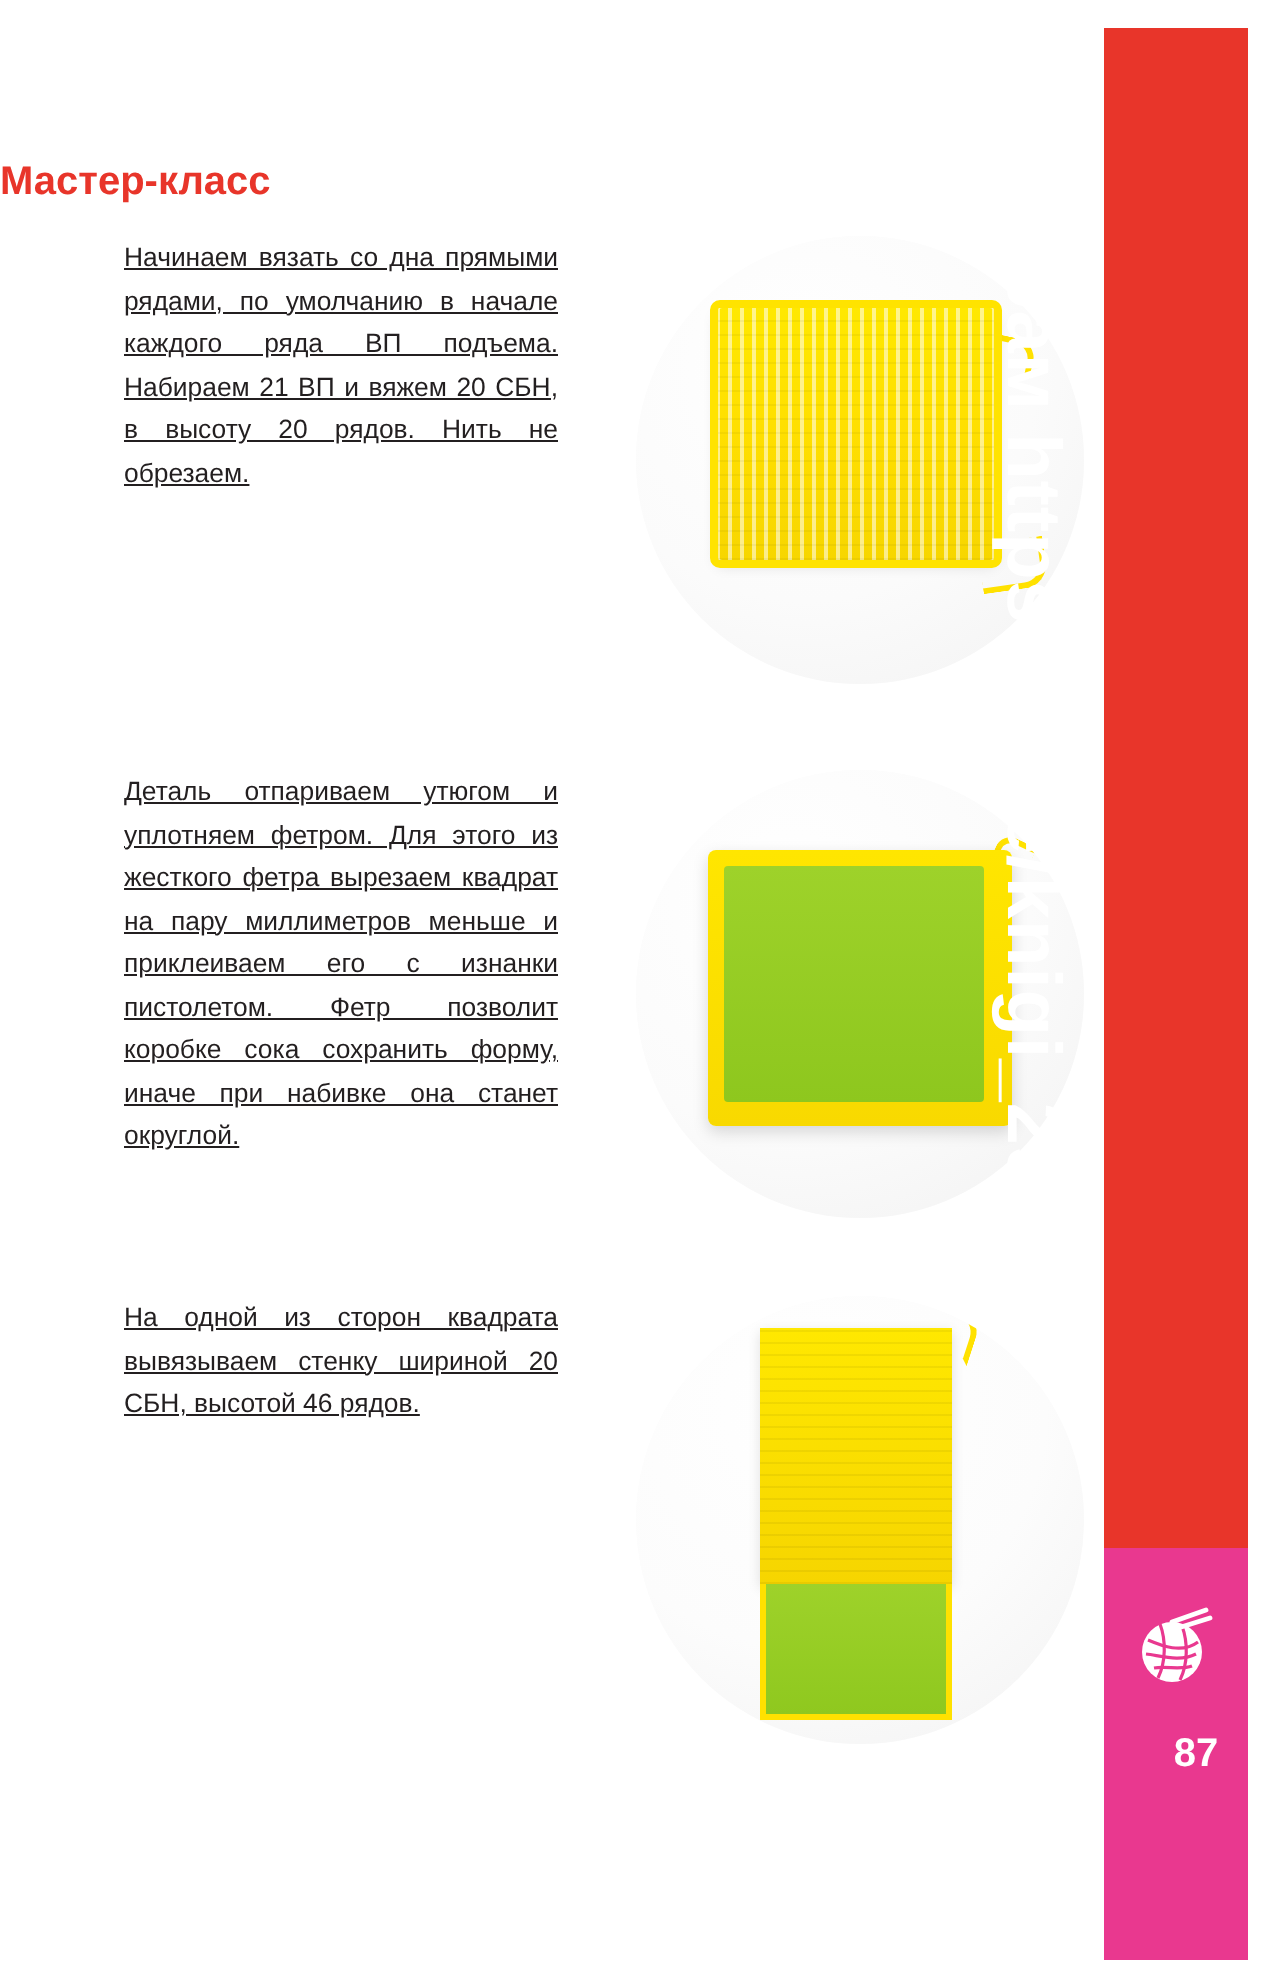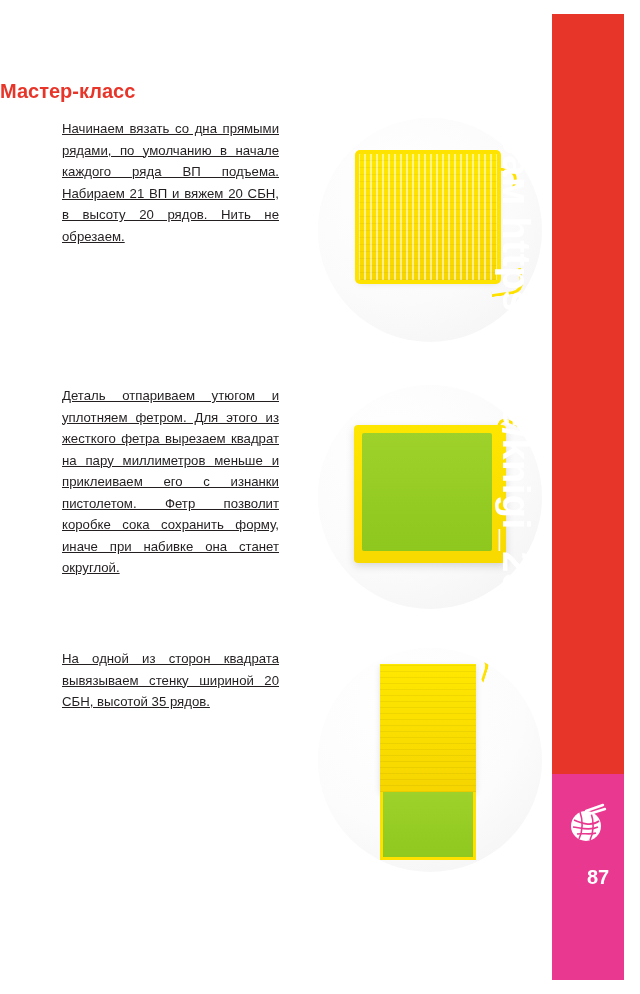--- a/index.html
+++ b/index.html
@@ -285,21 +285,21 @@
       <div class="photo">
         <div class="ph2-bg"></div>
         <div class="ph2-thread"></div>
         <div class="ph2-yellow"></div>
         <div class="ph2-green"></div>
         <div class="circle-ring"></div>
       </div>
     </div>
 
     <div class="block" id="block3">
-      <div class="text">На одной из сторон квадрата вывязываем стенку шириной 20 СБН, высотой 35 рядов.</div>
+      <div class="text">На одной из сторон квадрата вывязываем стенку шириной 20 СБН, высотой 46 рядов.</div>
       <div class="photo">
         <div class="ph3-bg"></div>
         <div class="ph3-hook"></div>
         <div class="ph3-yellow"></div>
         <div class="ph3-green"></div>
         <div class="circle-ring"></div>
       </div>
     </div>
 
   </div>

